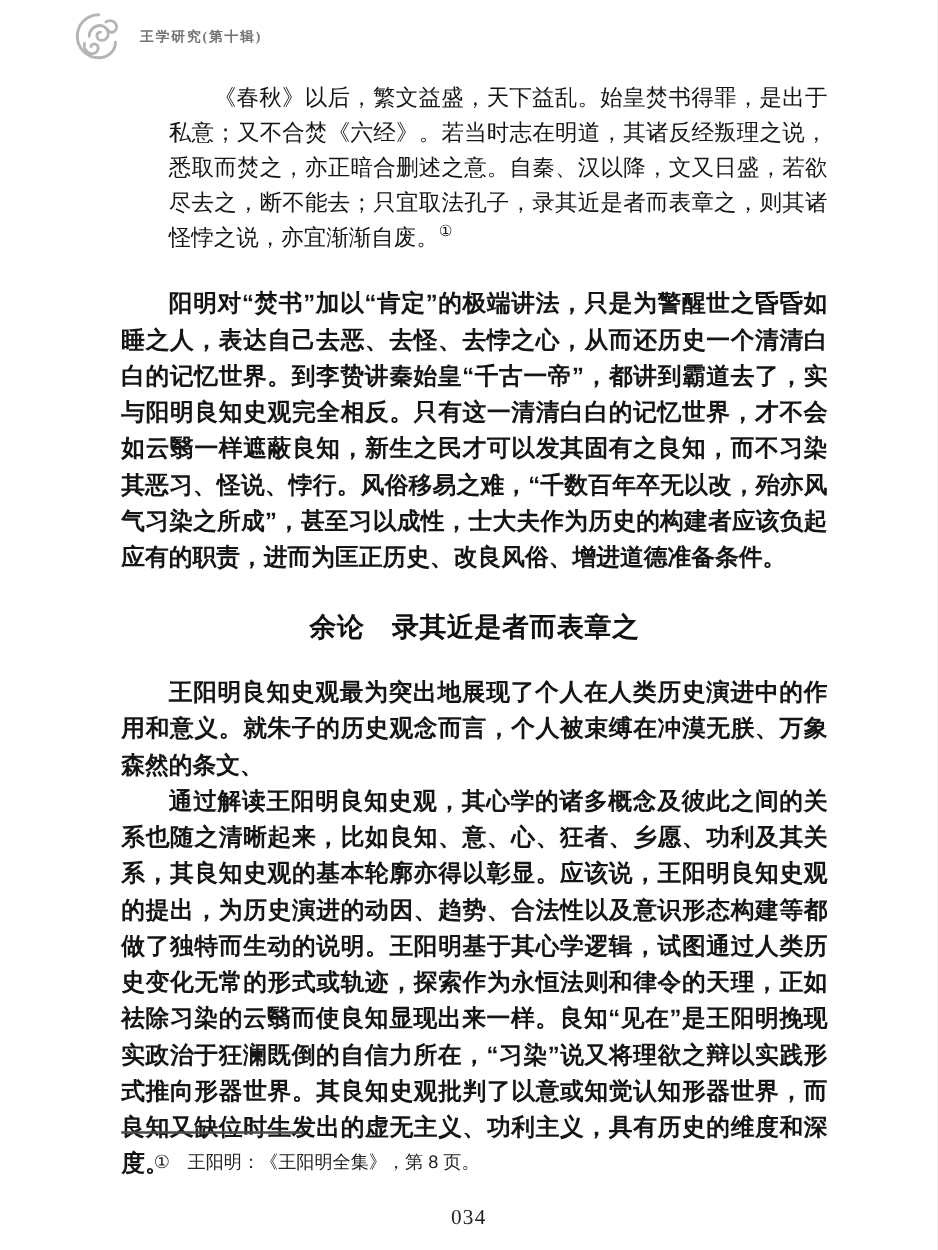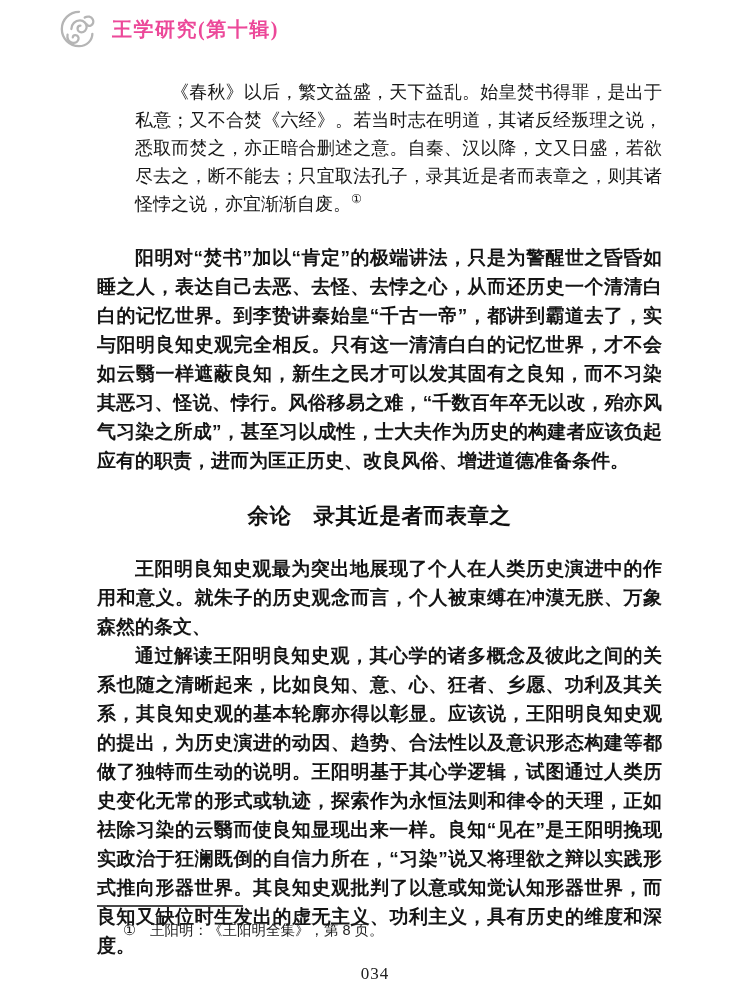--- a/index.html
+++ b/index.html
@@ -12,25 +12,25 @@
     color:#1c1c1c;
     overflow:hidden;
   }
   
   .header{
     position:absolute;top:8px;left:58px;
     display:flex;align-items:center;gap:12px;
   }
   .logo{width:42px;height:42px;display:block;}
   .header-title{
-    font-size:20px;font-weight:bold;letter-spacing:1.5px;color:#ec4899;font-family:Liberation Serif, serif;
+    font-size:11px;font-weight:bold;letter-spacing:1.5px;color:#737373;font-family:Liberation Serif, serif;
   }
   
   .main{
-    position:absolute;top:78px;left:97px;width:565px;
+    position:absolute;top:64px;left:97px;width:565px;
   }
   .quote{
     margin:0 0 0 38px;
     font-size:18px;line-height:28px;
     text-align:justify;text-indent:2em;
     color:#151515;
   }
   .quote sup{
     font-size:0.68em;vertical-align:super;line-height:0;
   }

